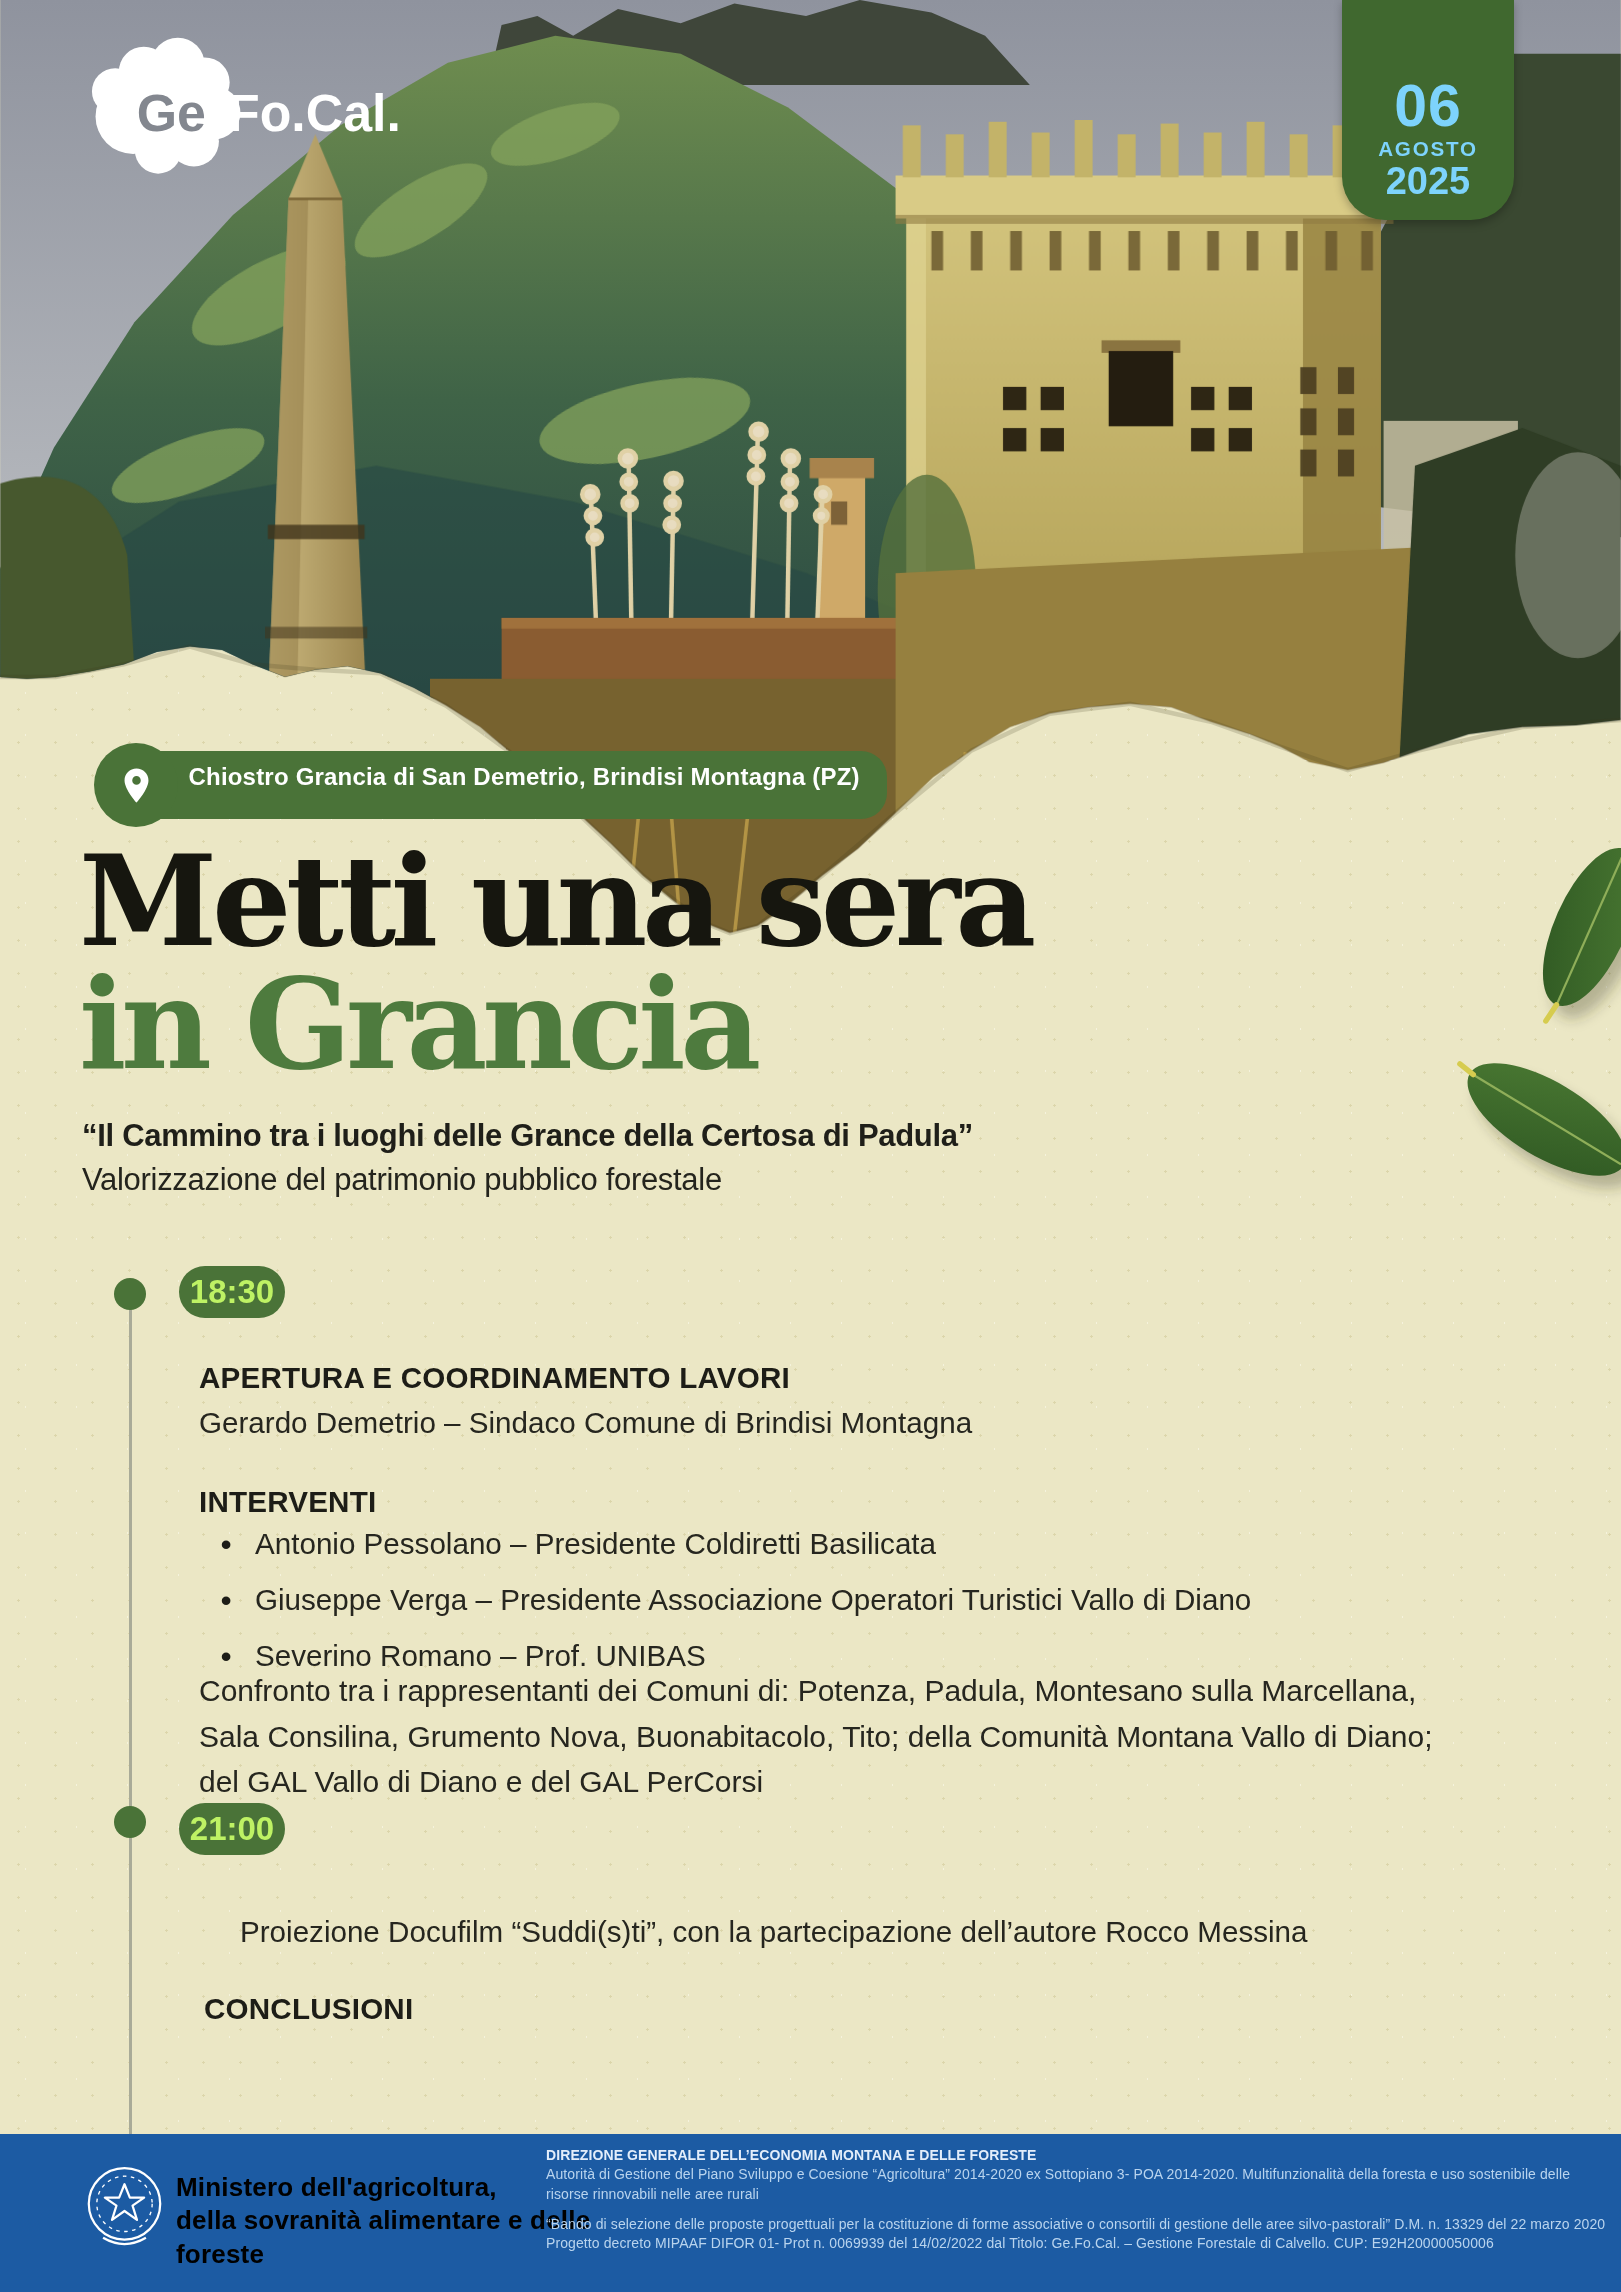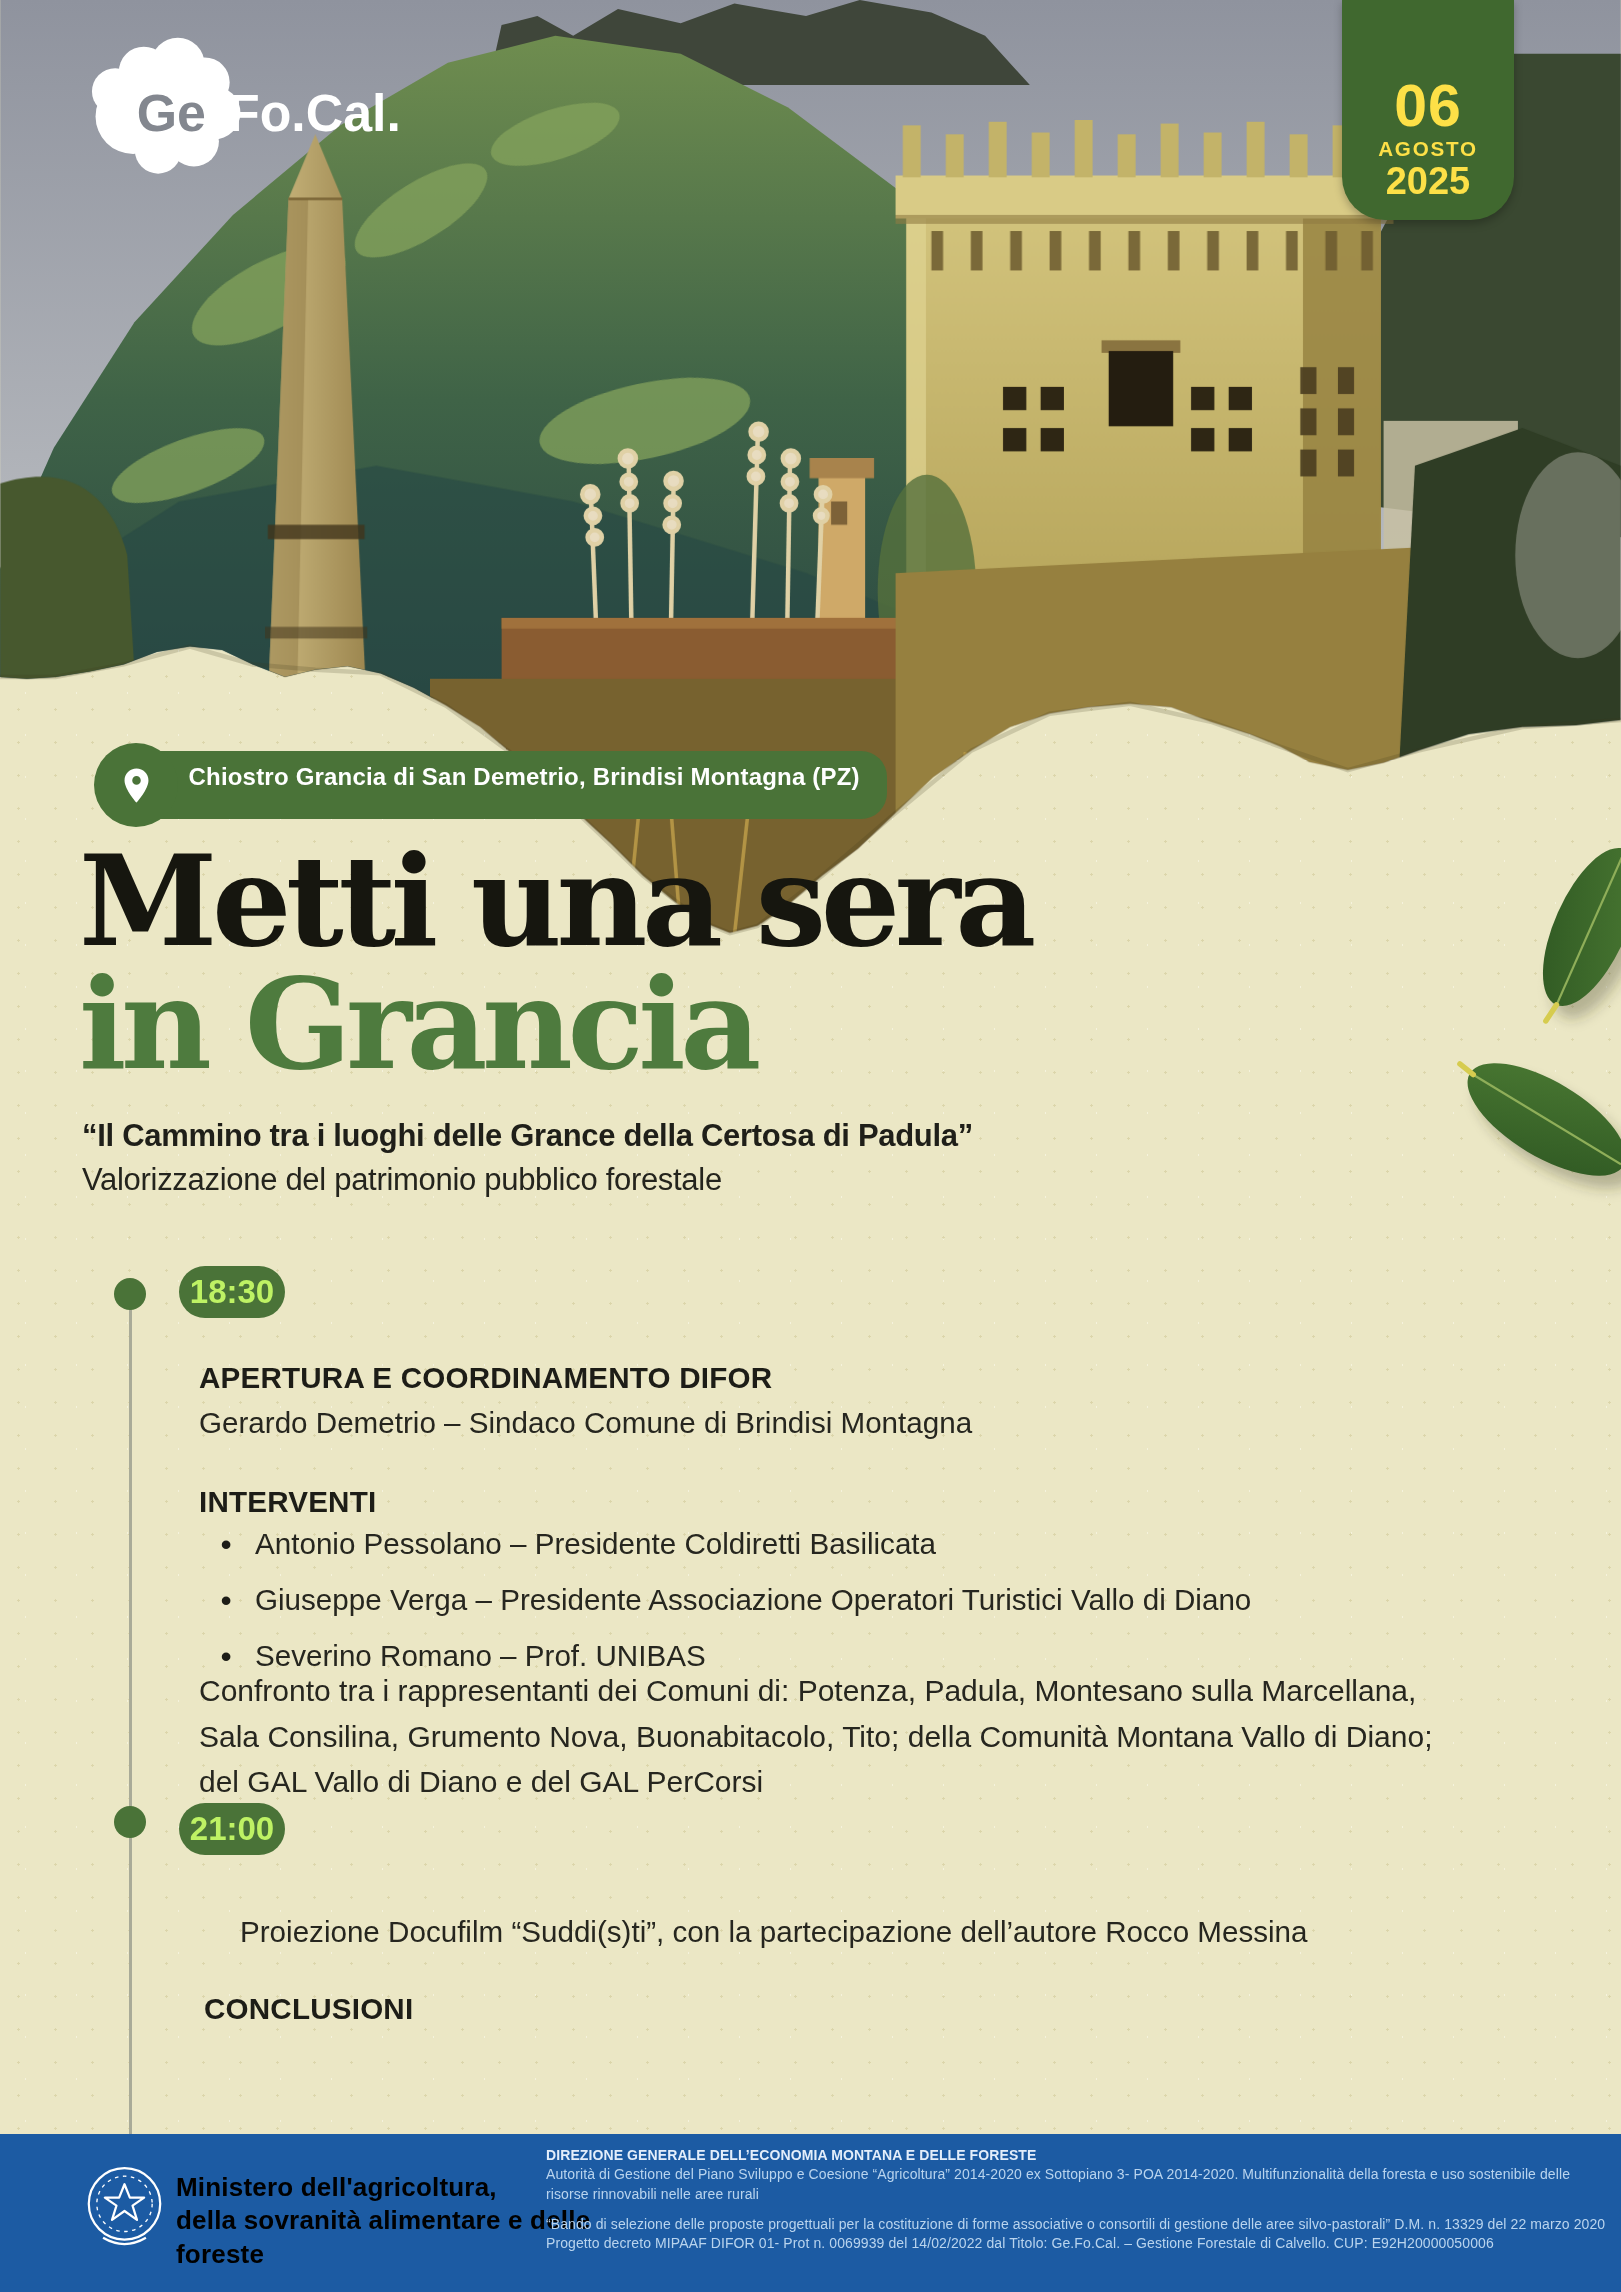--- a/index.html
+++ b/index.html
@@ -13,21 +13,21 @@
     font-family:"Liberation Sans", sans-serif;
   }
   .abs{position:absolute;}
   
   .hero{left:0;top:0;width:1621px;height:985px;}
   
   .logo{left:63px;top:27px;width:412px;height:152px;}
   
   .date-badge{
     left:1342px;top:0;width:172px;height:220px;background:#40682f;
-    border-radius:0 0 43px 43px; color:#fde047;text-align:center;
+    border-radius:0 0 43px 43px; color:#7dd3fc;text-align:center;
     box-shadow:0 3.6px 9px rgba(0,0,0,.25);
   }
   .date-day{margin-top:77px;font-size:59px;font-weight:bold;line-height:1;letter-spacing:0.9px;}
   .date-month{font-size:20.6px;font-weight:bold;letter-spacing:1.8px;line-height:1.25;}
   .date-year{font-size:38px;font-weight:bold;line-height:1.05;}
   
   .loc{left:94px;top:743px;display:flex;align-items:center;}
   .loc-circle{width:84px;height:84px;border-radius:50%;background:#4a7338;
     display:flex;align-items:center;justify-content:center;flex:0 0 auto;z-index:2;}
   .loc-pill{height:52px;line-height:52px;background:#4a7338;border-radius:0 26px 26px 0;
@@ -272,21 +272,21 @@
 
   <div class="abs sub1">“Il Cammino tra i luoghi delle Grance della Certosa di Padula”</div>
   <div class="abs sub2">Valorizzazione del patrimonio pubblico forestale</div>
 
   <div class="abs tl-line"></div>
   <div class="abs tl-dot dot1"></div>
   <div class="abs tl-dot dot2"></div>
   <div class="abs time-pill time1">18:30</div>
   <div class="abs time-pill time2">21:00</div>
 
-  <div class="abs h-bold apertura-h">APERTURA E COORDINAMENTO DIFOR</div>
+  <div class="abs h-bold apertura-h">APERTURA E COORDINAMENTO LAVORI</div>
   <div class="abs h-reg apertura-s">Gerardo Demetrio – Sindaco Comune di Brindisi Montagna</div>
   <div class="abs h-bold interventi-h">INTERVENTI</div>
   <ul class="abs bullets">
     <li>Antonio Pessolano – Presidente Coldiretti Basilicata</li>
     <li>Giuseppe Verga – Presidente Associazione Operatori Turistici Vallo di Diano</li>
     <li>Severino Romano – Prof. UNIBAS</li>
   </ul>
   <div class="abs confronto">Confronto tra i rappresentanti dei Comuni di: Potenza, Padula, Montesano sulla Marcellana, Sala Consilina, Grumento Nova, Buonabitacolo, Tito; della Comunità Montana Vallo di Diano; del GAL Vallo di Diano e del GAL PerCorsi</div>
   <div class="abs proiezione h-reg">Proiezione Docufilm “Suddi(s)ti”, con la partecipazione dell’autore Rocco Messina</div>
   <div class="abs h-bold concl-h">CONCLUSIONI</div>

